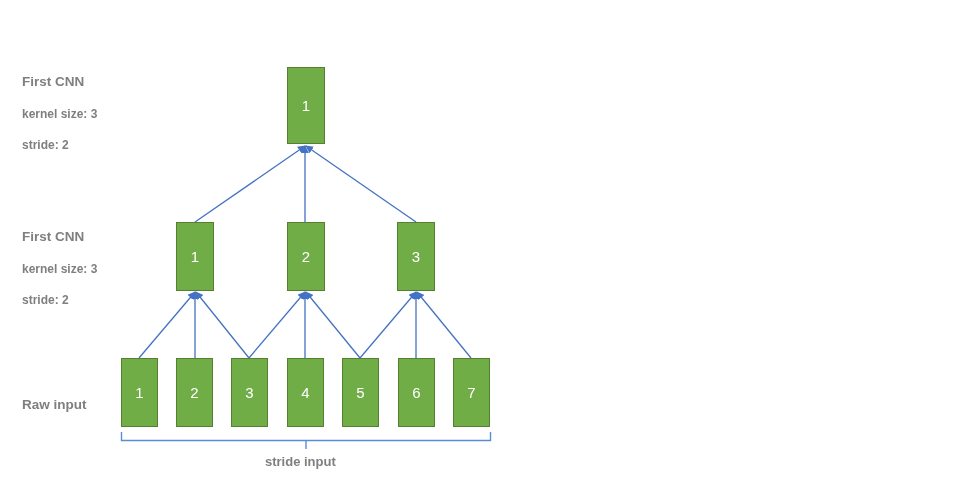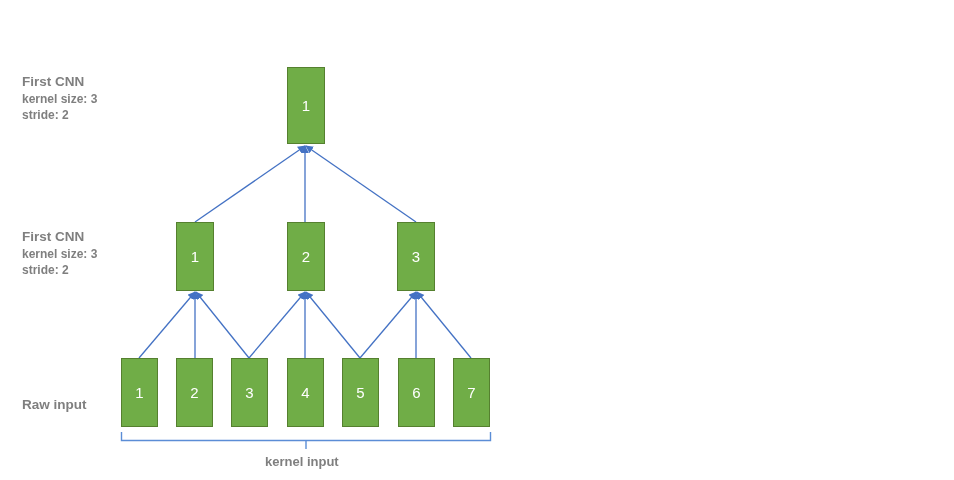--- a/index.html
+++ b/index.html
@@ -49,20 +49,21 @@
     line-height: 1.35;
     white-space: nowrap;
   }
   .label-title {
     font-size: 13.5px;
     display: block;
   }
   .label-sub {
     font-size: 12px;
     display: block;
+    margin-top: 15px;
   }
   .bracket-label {
     position: absolute;
     color: #7F7F7F;
     font-family: "Liberation Sans", sans-serif;
     font-weight: bold;
     font-size: 13px;
     white-space: nowrap;
   }
 </style>
@@ -149,15 +150,15 @@
   <div class="node" style="left:342px; top:358px; width:37px; height:69px;">
     <span>5</span>
   </div>
   <div class="node" style="left:398px; top:358px; width:37px; height:69px;">
     <span>6</span>
   </div>
   <div class="node" style="left:453px; top:358px; width:37px; height:69px;">
     <span>7</span>
   </div>
 
-  <div class="bracket-label" style="left:265px; top:454px;">kernel input</div>
+  <div class="bracket-label" style="left:265px; top:454px;">stride input</div>
 
 </div>
 
 </body></html>

